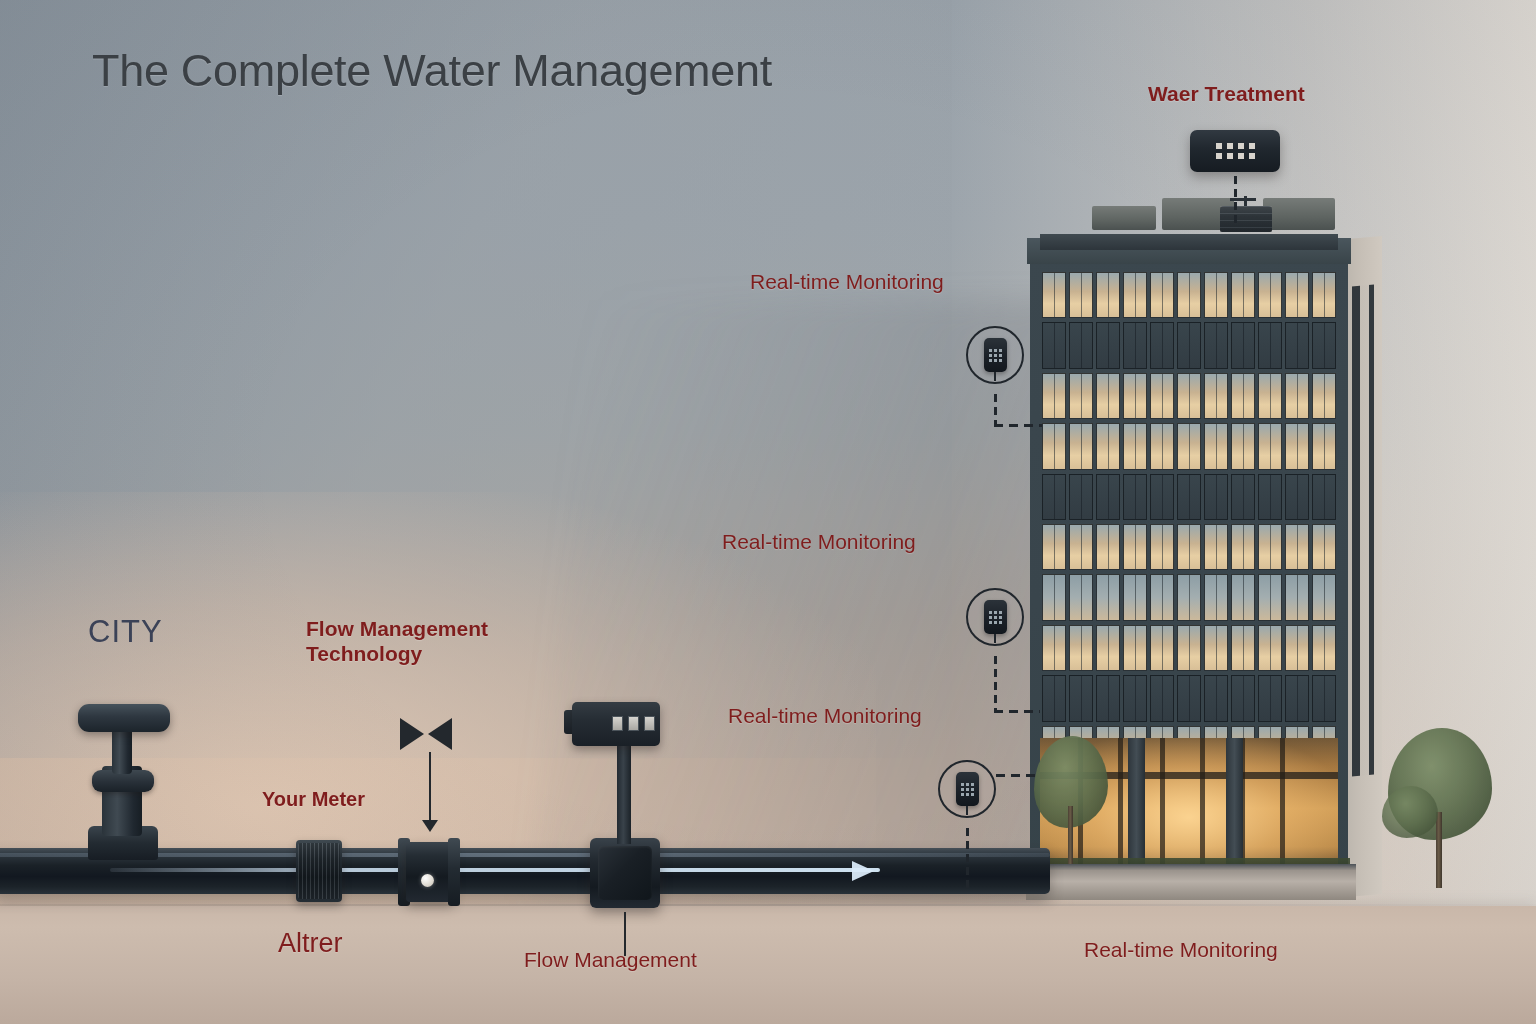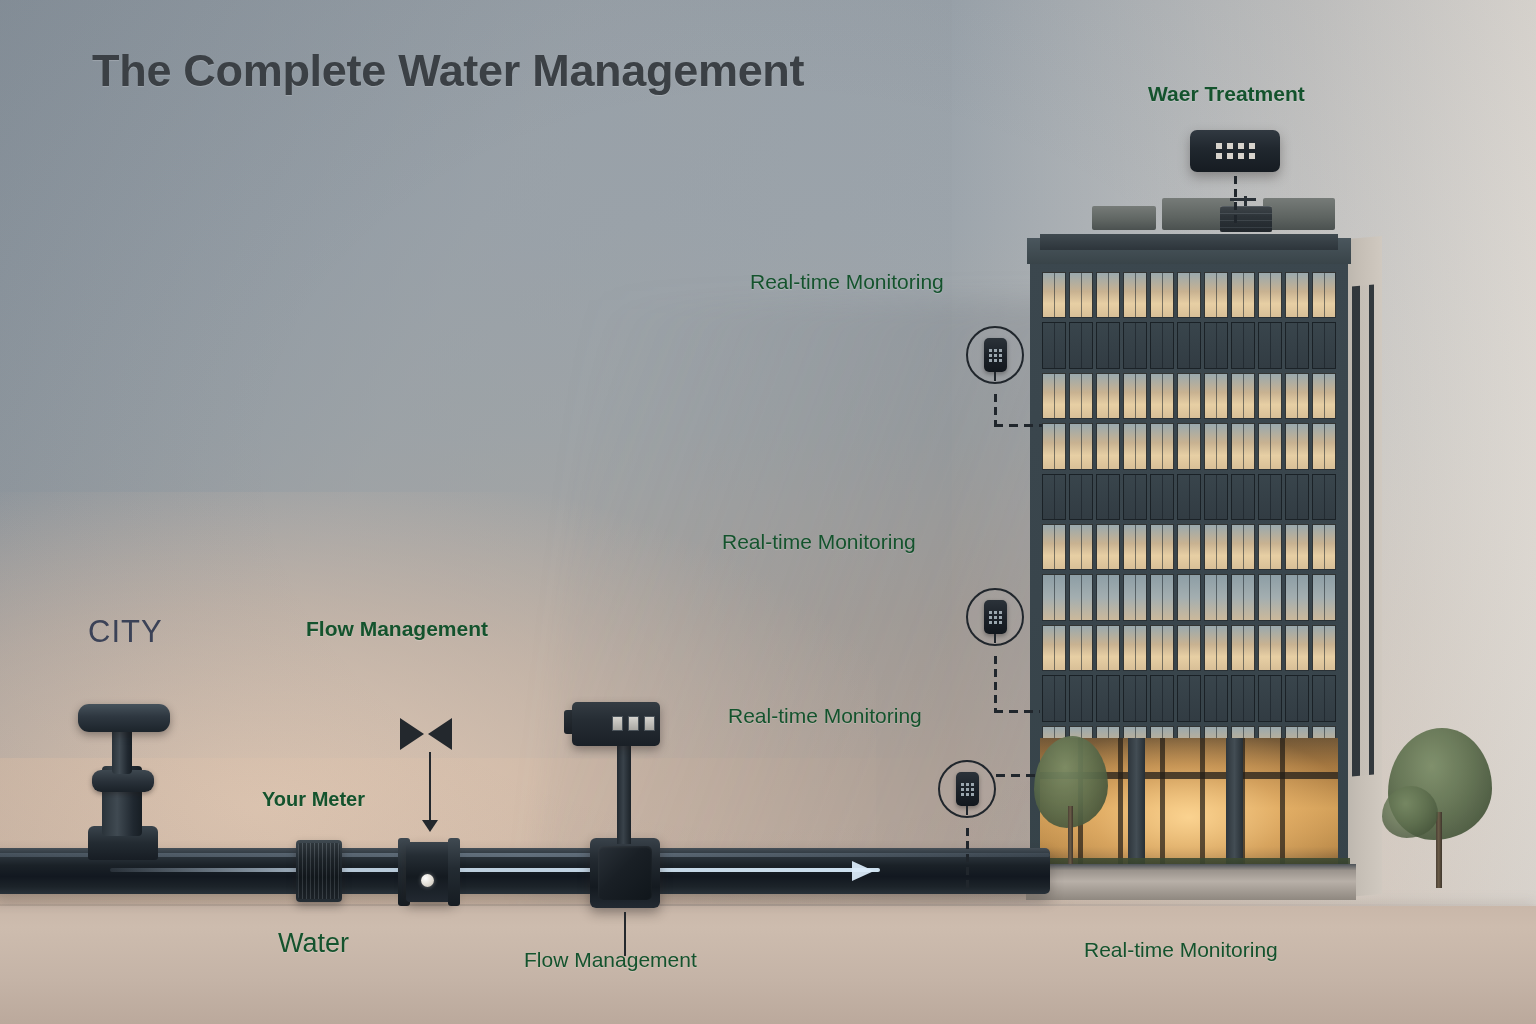--- a/index.html
+++ b/index.html
@@ -76,31 +76,31 @@
     position: absolute; left: 0; right: 0; bottom: 90px; height: 32px;
     background: linear-gradient(to bottom, rgba(110,104,100,0.18), rgba(110,104,100,0));
     filter: blur(6px);
   }
 
   
   .title {
     position: absolute; left: 92px; top: 44px;
     width: 900px;
     font-size: 45px;
-    font-weight: bold;
+    font-weight: normal;
     line-height: 1.22;
     color: #3b4045;
     letter-spacing: -0.3px;
     text-shadow: 0 1px 1px rgba(255,255,255,0.18);
   }
 
   
   .label {
     position: absolute;
-    color: #14532d;
+    color: #7f1d1d;
     white-space: nowrap;
     text-shadow: 0 1px 1px rgba(255,255,255,0.22);
   }
   .label-lg  { font-size: 21px; }
   .label-md  { font-size: 20px; }
   .label-bold{ font-weight: bold; }
   .label-city {
     position: absolute;
     font-size: 31px;
     color: #3b4257;
@@ -785,25 +785,26 @@
         <i></i>
         <i></i>
     </div>
   </div>
   <div class="dash-v" style="left:1234px; top:176px; height:48px;"></div>
 
   <div class="label-city" style="left:88px; top:614px;">CITY</div>
 
   <div class="label label-lg label-bold label-2line" style="left:306px; top:616px;">
     <div>Flow Management</div>
+    <div>Technology</div>
   </div>
 
   <div class="label label-md label-bold" style="left:262px; top:788px;">Your Meter</div>
 
-  <div class="label" style="left:278px; top:928px; font-size:27px;">Water</div>
+  <div class="label" style="left:278px; top:928px; font-size:27px;">Altrer</div>
 
   <div class="label label-lg" style="left:524px; top:948px;">Flow Management</div>
 
   <div class="label label-lg label-bold" style="left:1148px; top:82px;">Waer Treatment</div>
 
   <div class="label label-lg" style="left:750px; top:270px;">Real-time Monitoring</div>
 
   <div class="label label-lg" style="left:722px; top:530px;">Real-time Monitoring</div>
 
   <div class="label label-lg" style="left:728px; top:704px;">Real-time Monitoring</div>

